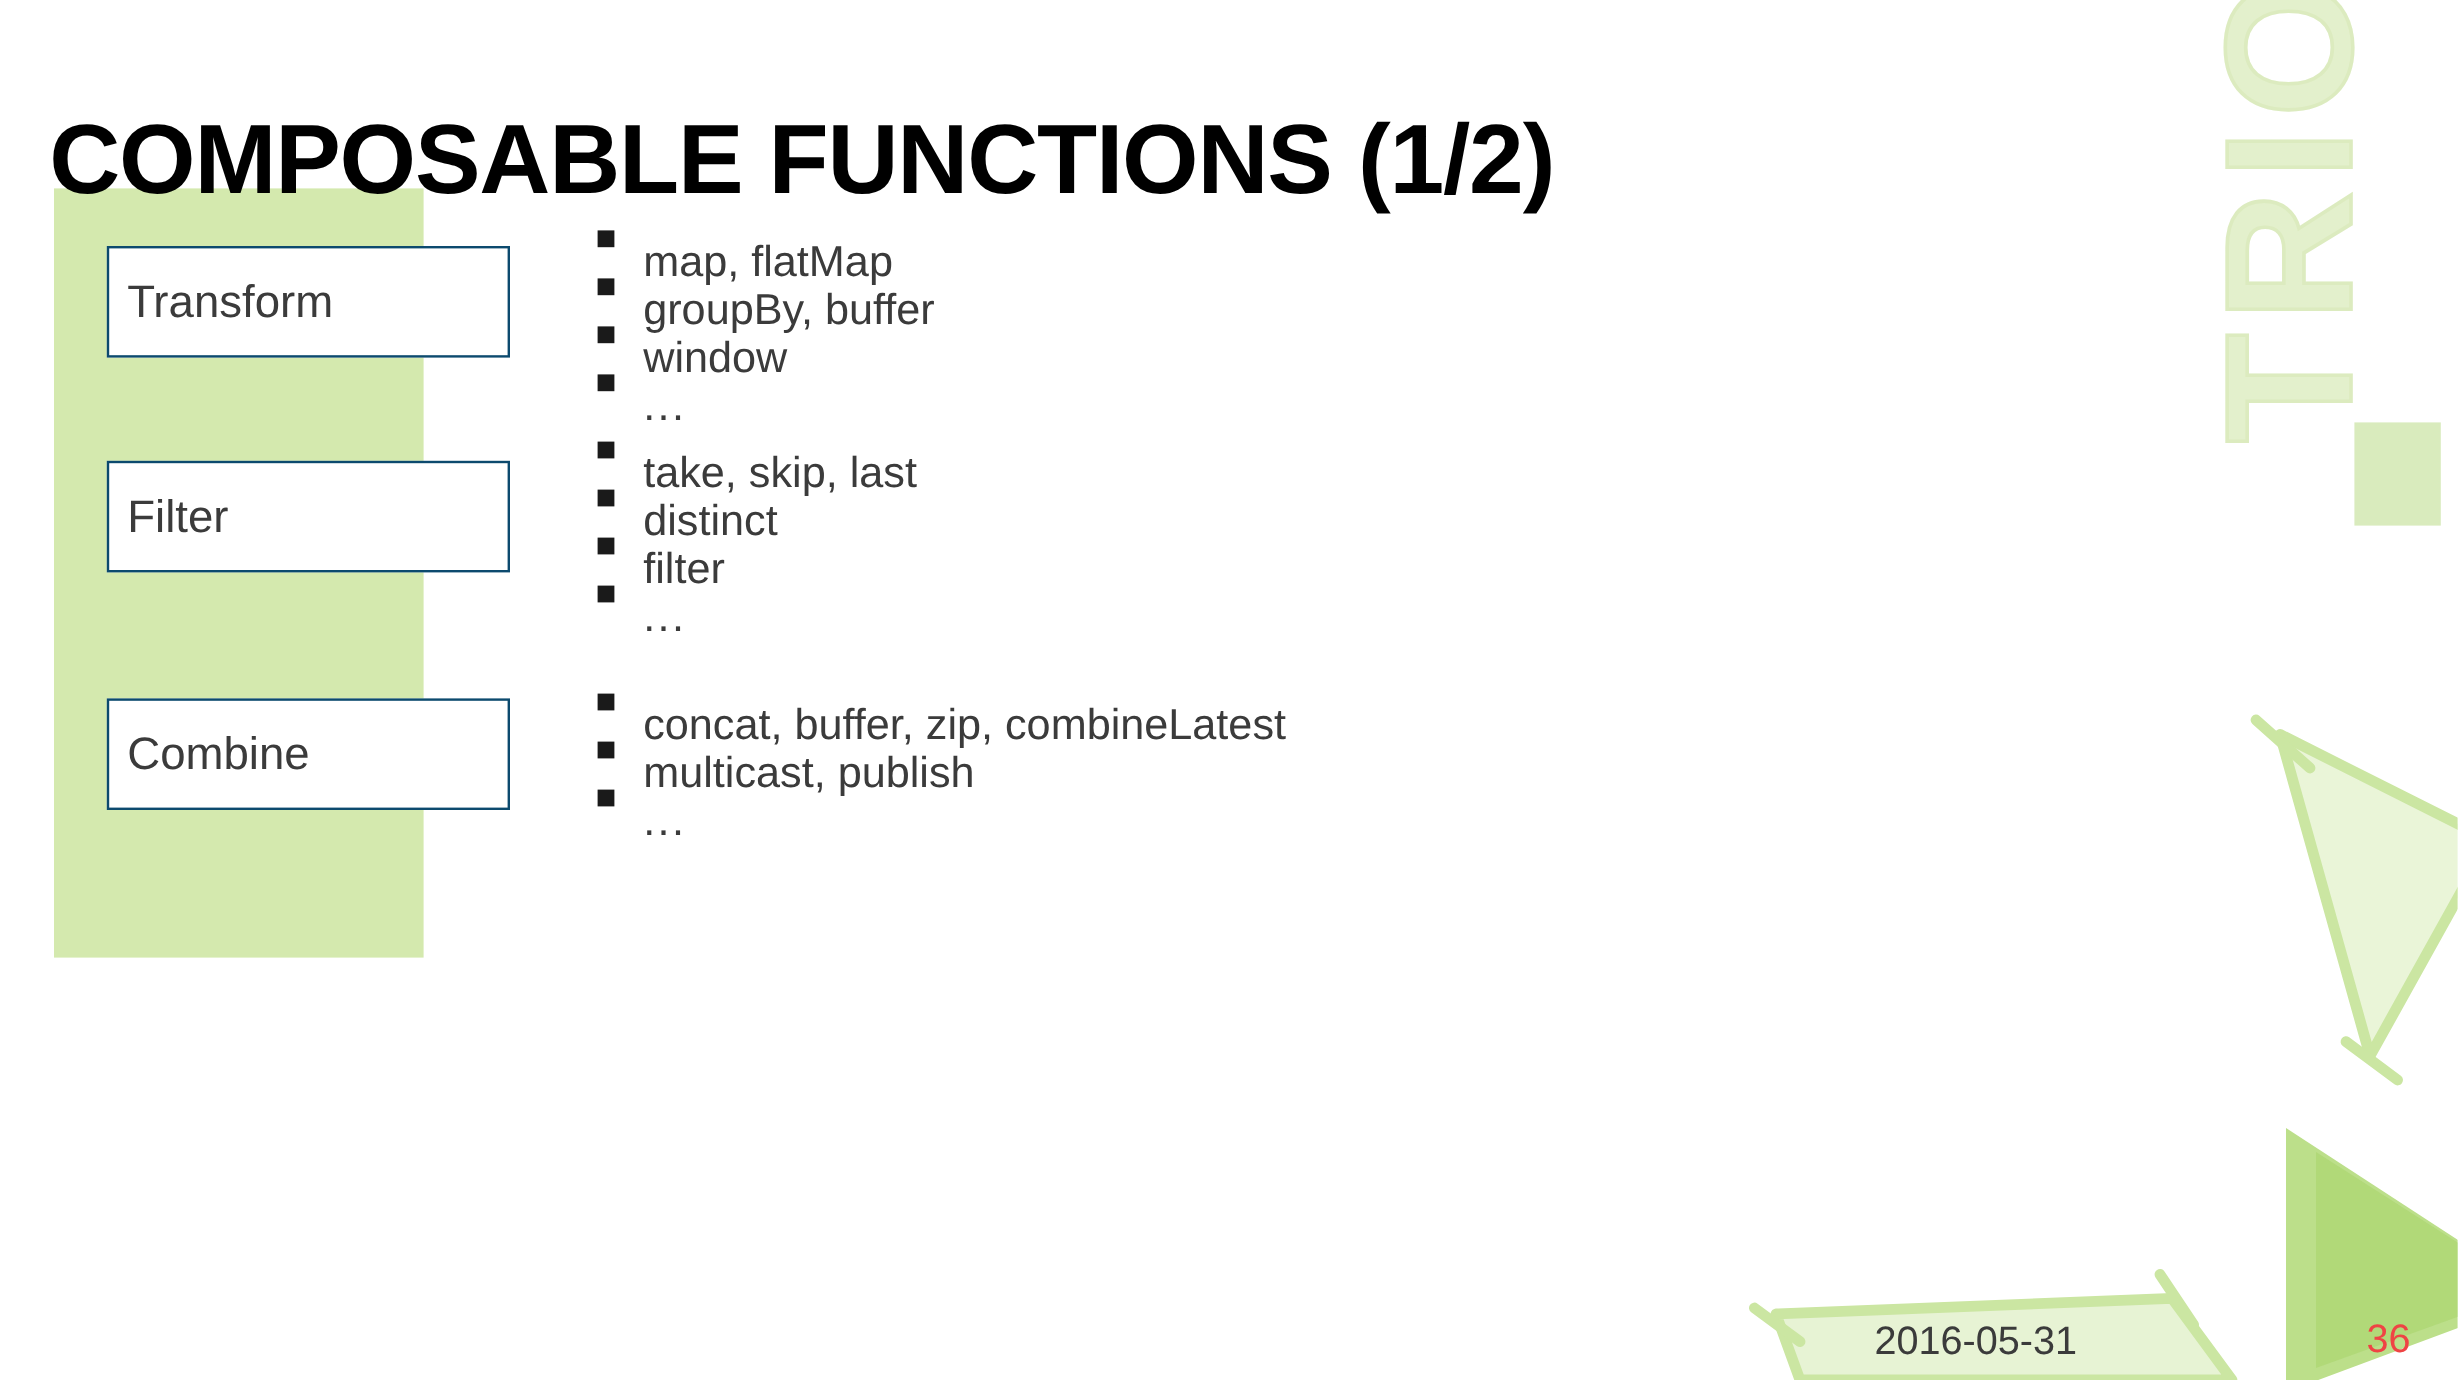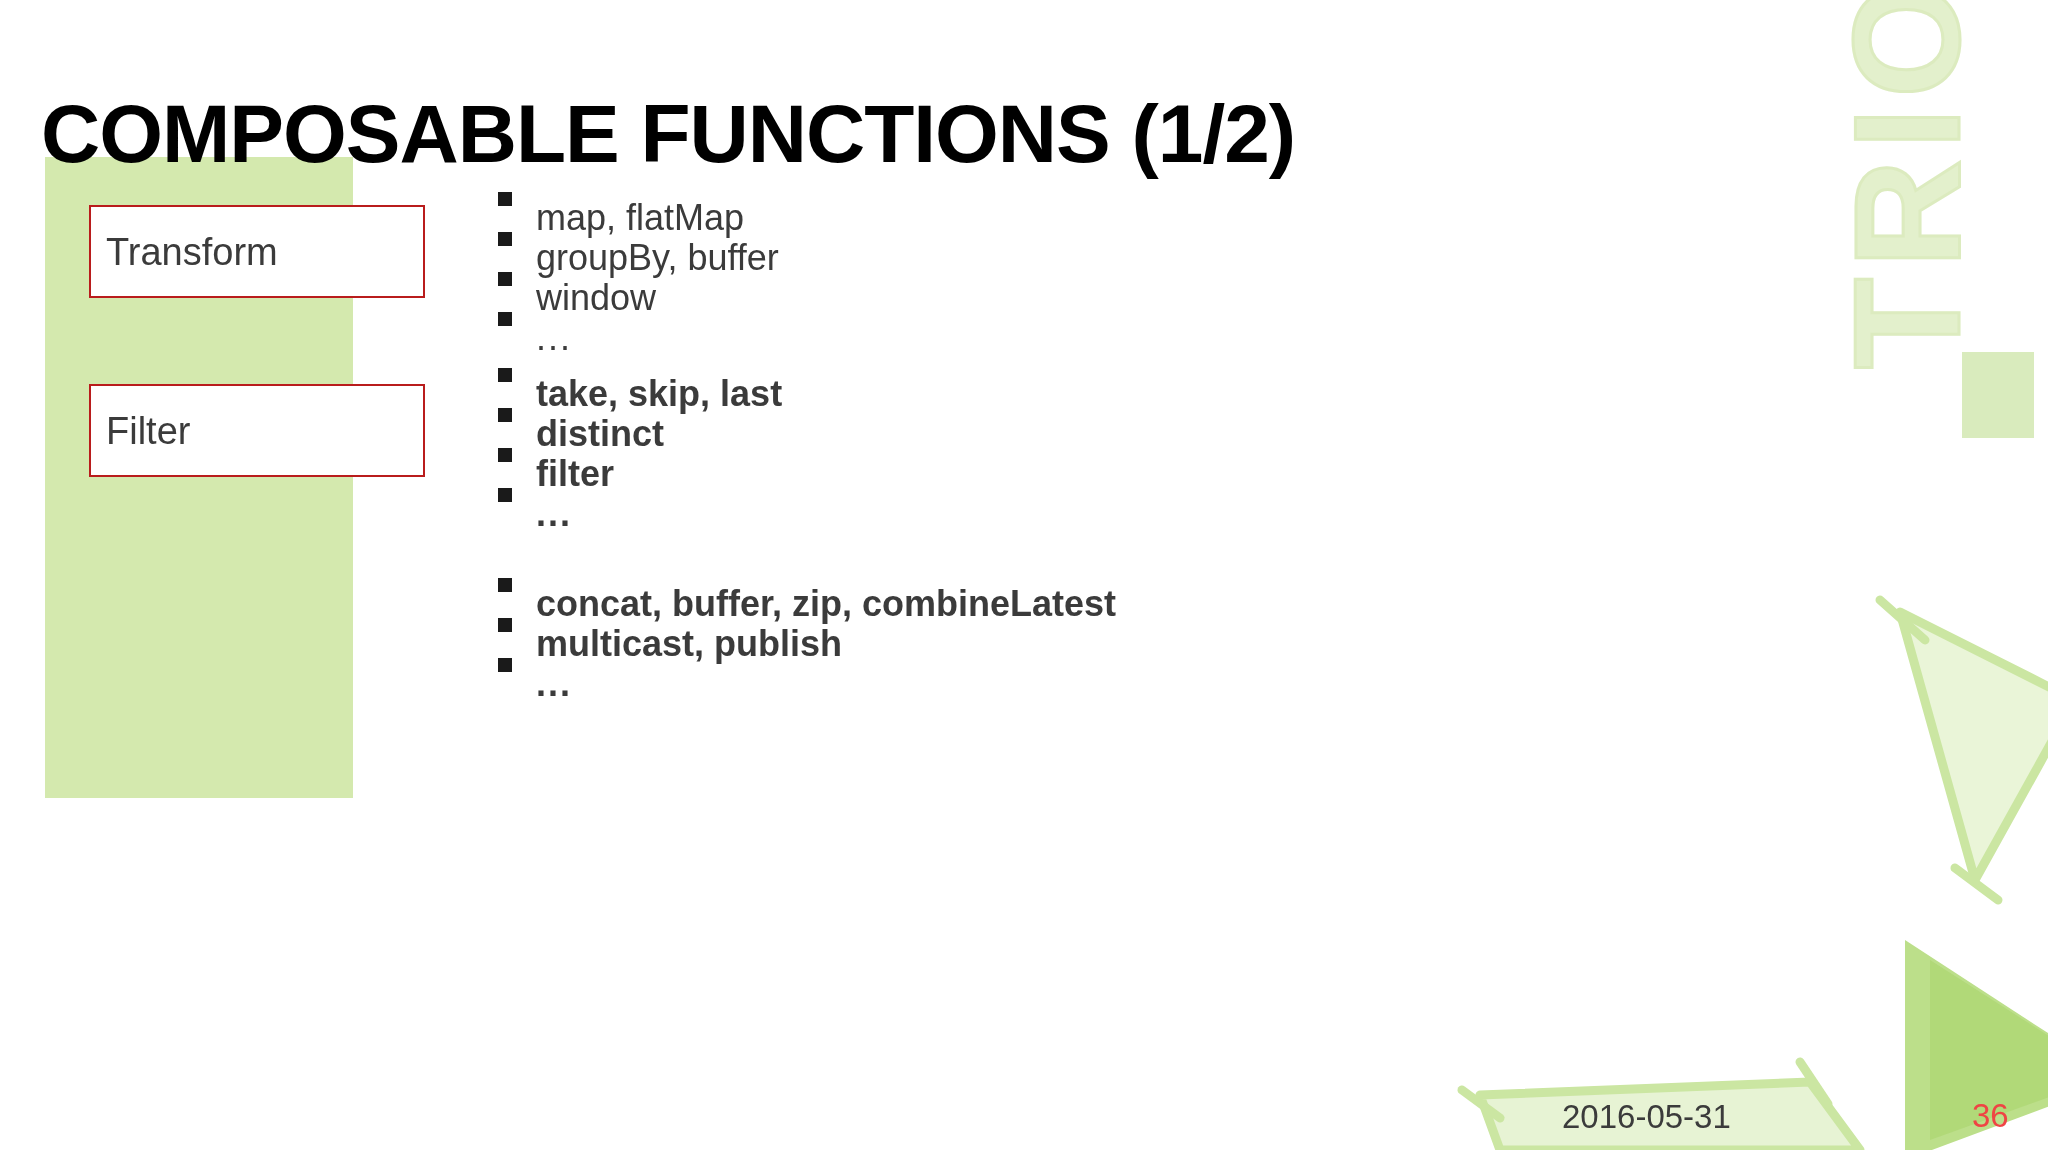--- a/index.html
+++ b/index.html
@@ -75,21 +75,21 @@
     height: 641px;
     background: #d4e9ae;
     z-index: 1;
   }
   .cat-box {
     position: absolute;
     left: 89px;
     width: 336px;
     height: 93px;
     background: #ffffff;
-    border: 2px solid #b91c1c;
+    border: 2px solid #0c4a6e;
     box-sizing: border-box;
     display: flex;
     align-items: center;
     z-index: 2;
   }
   .cat-box .cat-label {
     padding-left: 15px;
     font-size: 38px;
     color: #3b3b3b;
     line-height: 1;
@@ -102,21 +102,21 @@
   .bullets {
     position: absolute;
     left: 498px;
     top: 198px;
     width: 1280px;
     z-index: 3;
   }
   .bullet-group {
     margin: 0 0 0 0;
   }
-  .bullet-group + .bullet-group { margin-top: 16px; font-weight: bold; }
+  .bullet-group + .bullet-group { margin-top: 16px; }
   .bullet-group.gap-large { margin-top: 50px; }
   .bullet-row {
     display: flex;
     align-items: flex-start;
     height: 40px;
     margin-bottom: 0;
   }
   .bullet-mark {
     width: 14px;
     height: 14px;
@@ -180,20 +180,23 @@
   <h1 class="slide-title">COMPOSABLE FUNCTIONS (1/2)</h1>
 
   <div class="green-panel"></div>
 
   <div class="cat-box cat-box-0">
     <span class="cat-label">Transform</span>
   </div>
   <div class="cat-box cat-box-1">
     <span class="cat-label">Filter</span>
   </div>
+  <div class="cat-box cat-box-2">
+    <span class="cat-label">Combine</span>
+  </div>
 
   <div class="bullets">
 
     <div class="bullet-group">
       <div class="bullet-row">
         <span class="bullet-mark"></span>
         <span class="bullet-text">map, flatMap</span>
       </div>
       <div class="bullet-row">
         <span class="bullet-mark"></span>

